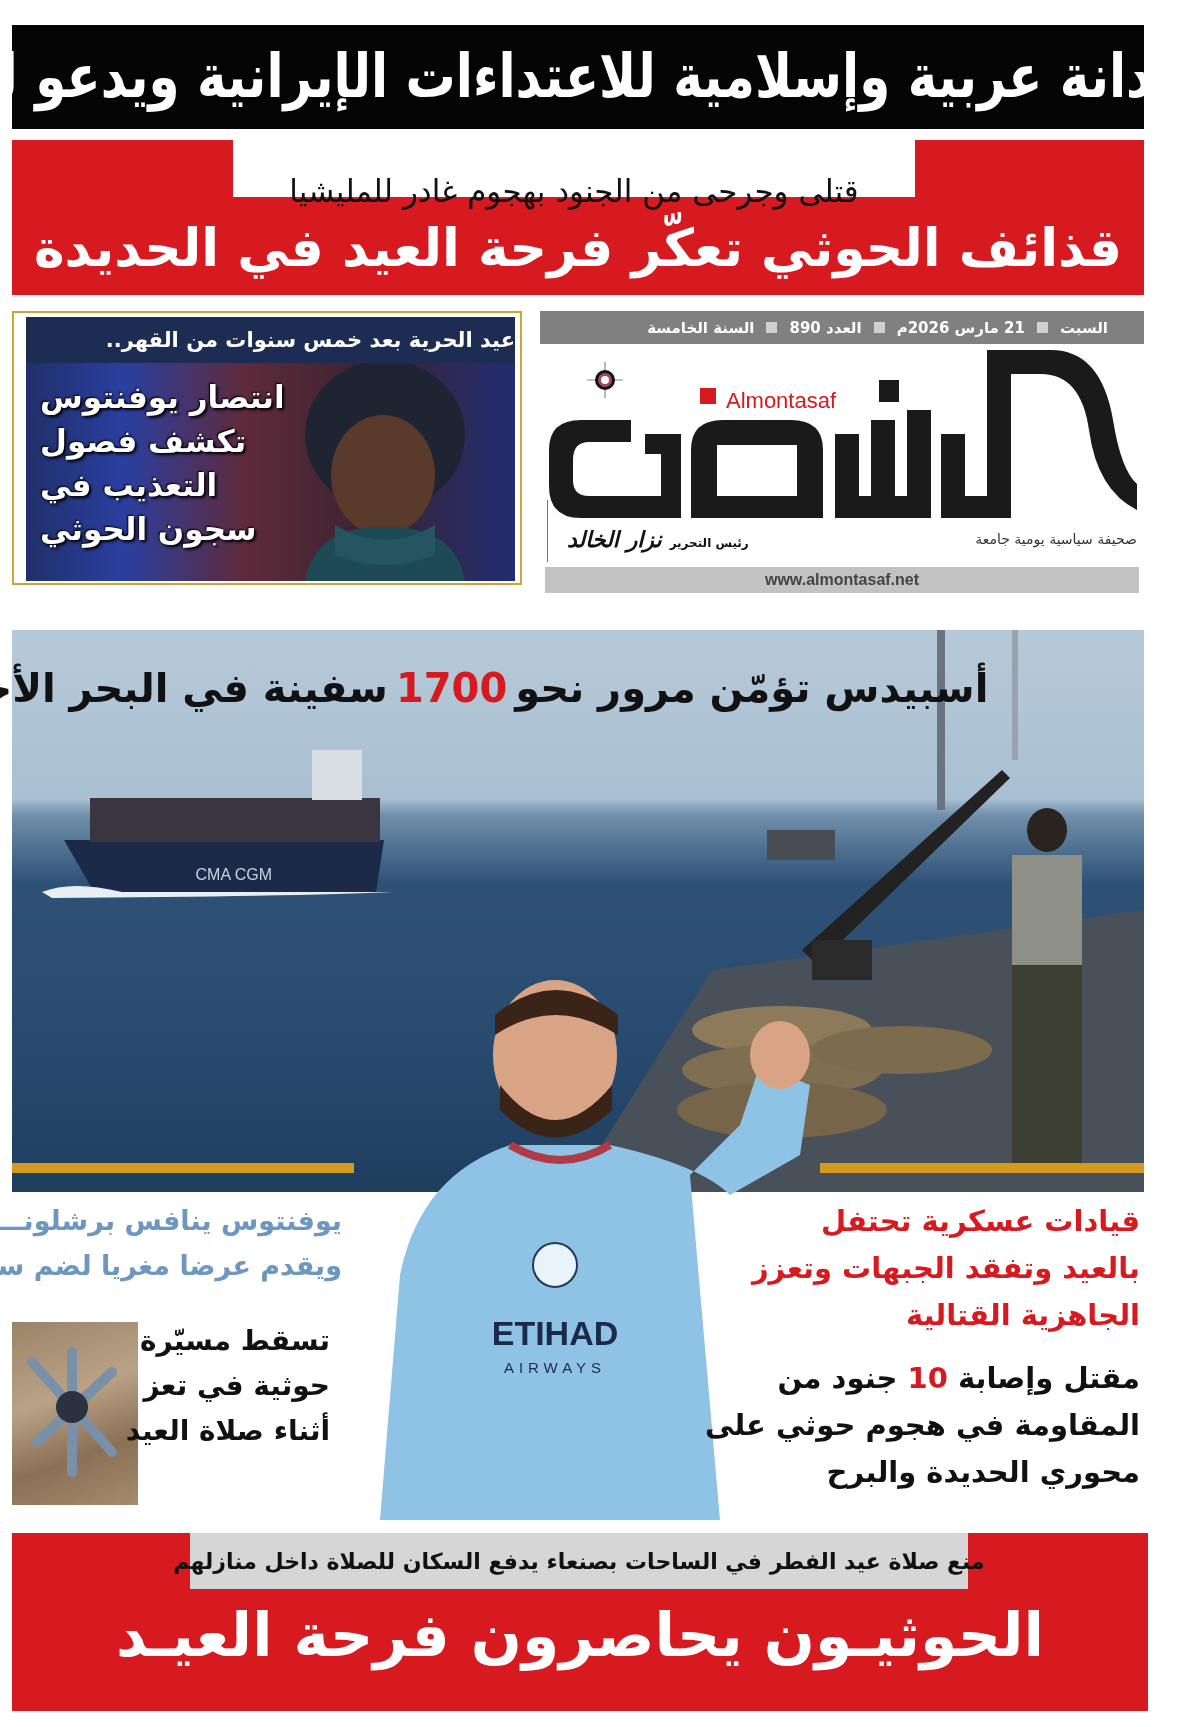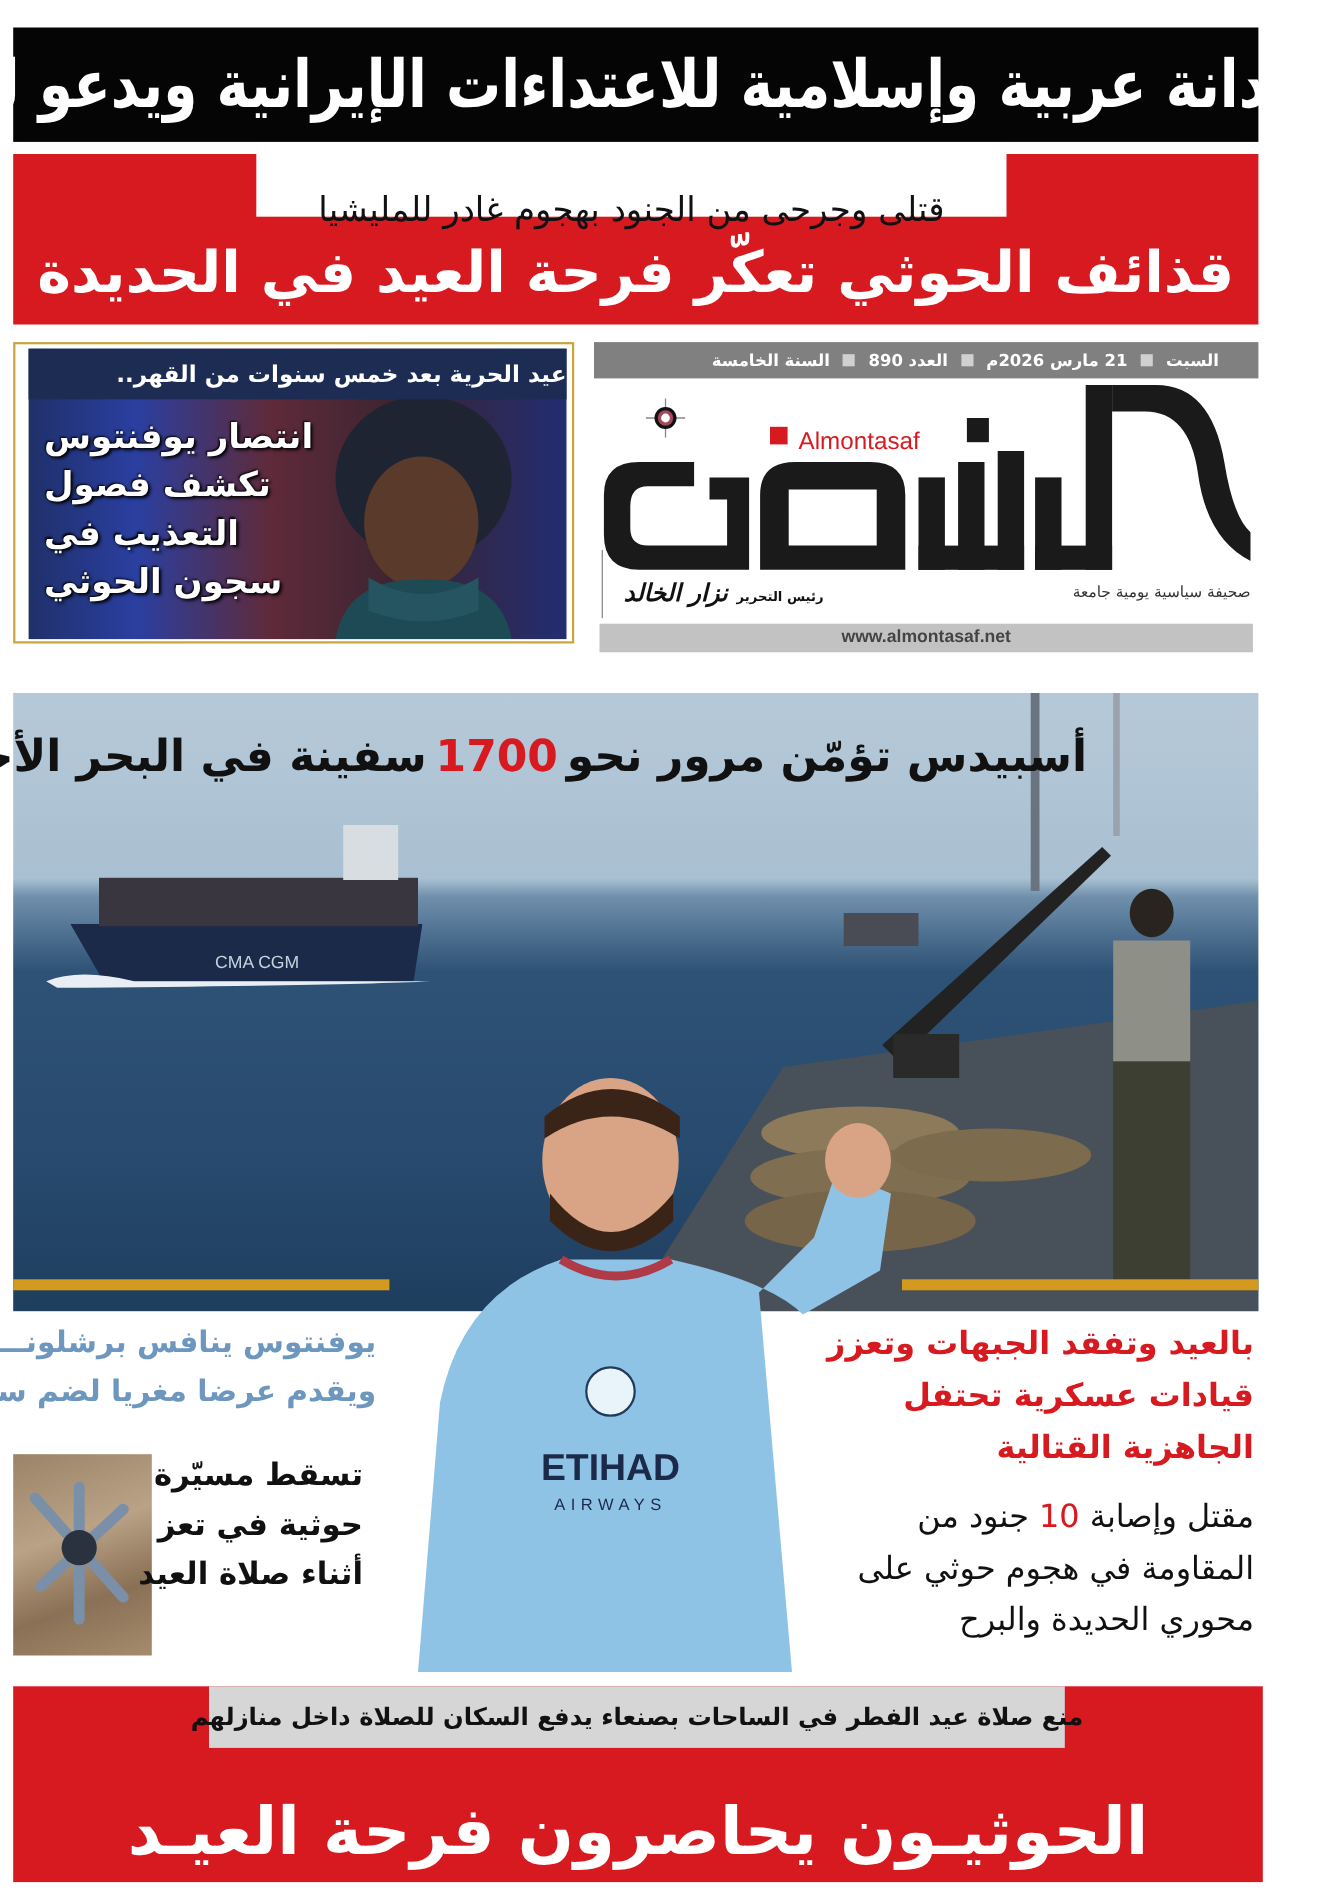--- a/index.html
+++ b/index.html
@@ -65,39 +65,39 @@
     .main-headline span { font-weight: bold; font-size: 40px; color: #111; }
     .main-headline .num { color: #d71920; padding: 0 8px; }
 
     .gold-bar-l { left: 12px; top: 1163px; width: 342px; height: 10px; background: #d49a1e; }
     .gold-bar-r { left: 820px; top: 1163px; width: 324px; height: 10px; background: #d49a1e; }
 
     
     .story-right-red { right: 60px; top: 1198px; width: 360px; display: flex; flex-direction: column; align-items: flex-start; }
     .story-right-red span { color: #d71920; font-weight: bold; font-size: 29px; line-height: 47px; white-space: nowrap; }
     .story-right-black { right: 60px; top: 1355px; width: 360px; display: flex; flex-direction: column; align-items: flex-start; }
-    .story-right-black span { color: #111; font-weight: normal; font-size: 29px; line-height: 47px; white-space: nowrap; }
+    .story-right-black span { color: #111; font-weight: bold; font-size: 29px; line-height: 47px; white-space: nowrap; }
     .story-right-black .num { color: #d71920; }
 
     .story-left-blue { left: 12px; top: 1198px; width: 330px; display: flex; flex-direction: column; align-items: flex-start; }
     .story-left-blue span { color: #6e97bf; font-weight: bold; font-size: 27px; line-height: 45px; white-space: nowrap; }
 
     .drone-img { left: 12px; top: 1322px; width: 126px; height: 183px;
       background: linear-gradient(160deg, #9b8366, #b9a286 40%, #8a7055 70%, #a68c6d); overflow: hidden; }
     .story-left-black { left: 150px; top: 1318px; width: 180px; display: flex; flex-direction: column; align-items: flex-start; }
     .story-left-black span { color: #111; font-weight: bold; font-size: 28px; line-height: 45px; white-space: nowrap; }
 
     .player { left: 360px; top: 975px; width: 490px; height: 545px; }
 
     
     .bottom-block { left: 12px; top: 1533px; width: 1136px; height: 178px; background: #d71920; }
     .bottom-kicker { left: 190px; top: 1533px; width: 778px; height: 56px; background: #d6d6d6;
       display: flex; align-items: center; justify-content: center; }
     .bottom-kicker span { color: #111; font-weight: bold; font-size: 22px; white-space: nowrap; }
-    .bottom-headline { left: 12px; top: 1600px; width: 1136px; height: 100px; display: flex; align-items: flex-end; justify-content: center; }
+    .bottom-headline { left: 12px; top: 1600px; width: 1136px; height: 100px; display: flex; align-items: flex-start; justify-content: center; }
     .bottom-headline span { color: #fff; font-weight: bold; font-size: 60px; white-space: nowrap; }
   </style>
 </head>
 <body>
 
 <div class="abs top-banner">
   <span>اليمن يؤيد إدانة عربية وإسلامية للاعتداءات الإيرانية ويدعو لردع طهران</span>
 </div>
 
 <div class="abs lead-block"></div>
@@ -219,22 +219,22 @@
   <path d="M140 110 Q195 180 252 110 L252 135 Q195 190 140 135 Z" fill="#3a2418"></path>
   <path d="M20 545 L40 300 Q60 200 150 170 L250 170 Q340 190 370 220 L440 180 L450 110 L400 90 L380 150 L330 200 L360 545 Z" fill="#8fc3e6"></path>
   <path d="M150 170 Q200 200 250 170" stroke="#b03a48" stroke-width="8" fill="none"></path>
   <ellipse cx="420" cy="80" rx="30" ry="34" fill="#d9a486"></ellipse>
   <circle cx="195" cy="290" r="22" fill="#e9f3fa" stroke="#203a5a" stroke-width="2"></circle>
   <text x="195" y="370" text-anchor="middle" fill="#1c2a4a" font-size="34" font-weight="bold" font-family="Liberation Sans, sans-serif">ETIHAD</text>
   <text x="195" y="398" text-anchor="middle" fill="#1c2a4a" font-size="15" font-family="Liberation Sans, sans-serif" letter-spacing="5">AIRWAYS</text>
 </svg>
 
 <div class="abs story-right-red">
+  <span>قيادات عسكرية تحتفل</span>
   <span>بالعيد وتفقد الجبهات وتعزز</span>
-  <span>قيادات عسكرية تحتفل</span>
   <span>الجاهزية القتالية</span>
 </div>
 
 <div class="abs story-right-black">
   <span>
     <span>مقتل وإصابة</span>
     <span class="num">10</span>
     <span>جنود من</span>
   </span>
   <span>المقاومة في هجوم حوثي على</span>

